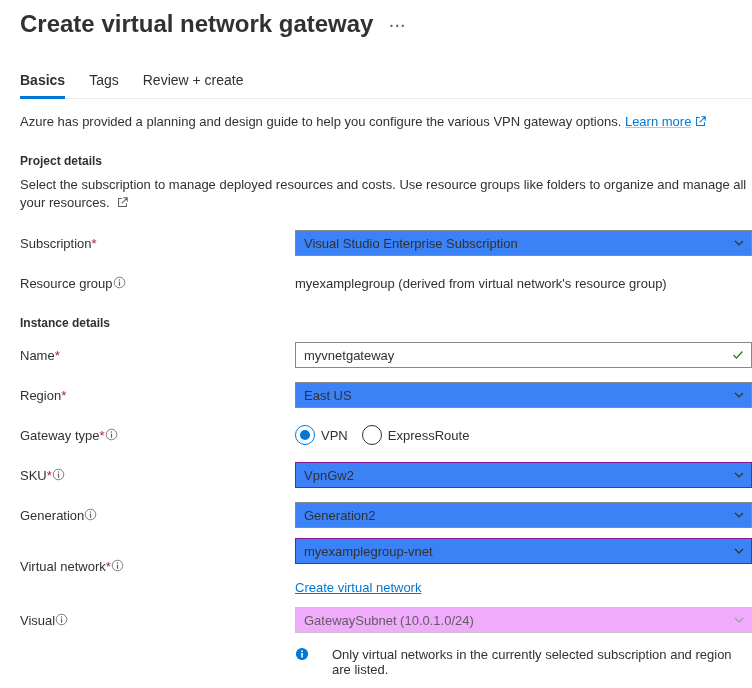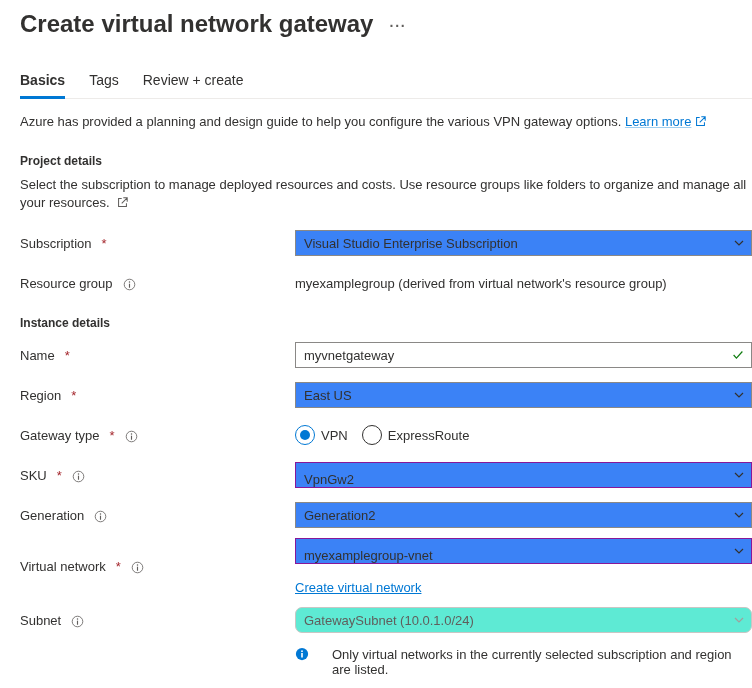--- a/index.html
+++ b/index.html
@@ -20,27 +20,27 @@
   .ellipsis{color:var(--muted);font-size:14px;letter-spacing:1px;position:relative;top:2px;}
   .tabs{display:flex;gap:24px;border-bottom:1px solid #edebe9;margin-bottom:14px;}
   .tab{padding:6px 0 8px;font-size:14px;color:var(--text);cursor:pointer;}
   .tab.active{font-weight:600;border-bottom:3px solid var(--tab-active);margin-bottom:-1px;}
   .intro{font-size:13px;line-height:1.45;margin-bottom:22px;}
   a.link{color:var(--link);text-decoration:underline;text-decoration-color:#9fcff0;}
   .ext-icon{display:inline-block;vertical-align:-1px;margin-left:4px;}
   .section-title{font-weight:600;font-size:12px;margin:0 0 8px;}
   .section-sub{font-size:13px;line-height:1.4;margin-bottom:14px;}
   .row{display:flex;align-items:center;min-height:34px;margin-bottom:6px;}
-  .lab{width:275px;flex-shrink:0;display:flex;align-items:flex-end;gap:10px;font-size:13px;}
+  .lab{width:275px;flex-shrink:0;display:flex;align-items:flex-start;gap:0;font-size:13px;}
   .req{color:var(--required);}
   .info-icon{display:inline-flex;}
   .val{flex:1;min-width:0;display:flex;align-items:center;gap:14px;}
   .select-box{position:relative;border:1px solid var(--border);height:var(--input-h);width:100%;display:flex;align-items:center;padding:0 26px 0 8px;font-size:13px;background:#3b82f6;box-sizing:border-box;}
-  .select-box.accent{border-color:var(--accent);align-items:flex-end;}
-  .select-box.disabled{background:#5eead4;color:var(--muted);border-color:#c8c6c4;border-radius:7px;}
+  .select-box.accent{border-color:var(--accent);}
+  .select-box.disabled{background:#f0abfc;color:var(--muted);border-color:#c8c6c4;}
   .chev{position:absolute;right:6px;top:50%;transform:translateY(-50%);}
   .input-box{border:1px solid var(--border);height:var(--input-h);width:100%;display:flex;align-items:center;padding:0 12px 0 8px;font-size:13px;background:#fff;box-sizing:border-box;position:relative;}
   .check-ok{position:absolute;right:6px;top:50%;transform:translateY(-50%);}
   .radiogrp{display:flex;align-items:center;gap:14px;}
   .radio{display:flex;align-items:center;gap:6px;font-size:13px;cursor:pointer;justify-content:flex-end;}
   .radio .circle{width:18px;height:18px;border:1px solid var(--text);border-radius:50%;display:flex;align-items:center;justify-content:center;}
   .radio.checked .circle{border-color:var(--link);}
   .radio.checked .dot{width:10px;height:10px;border-radius:50%;background:var(--link);}
   .link-plain{color:var(--link);font-size:13px;}
   .note-row{display:flex;align-items:flex-start;gap:23px;padding-left:275px;margin-top:10px;}
@@ -243,21 +243,21 @@
             <path fill="none" stroke="#323130" stroke-width="1.2" d="M2 4l4 4 4-4"></path>
           </svg>
         </span>
     </div>
     <a href="#" class="link-plain sub-link">Create virtual network</a>
   </div>
 </div>
 
 <div class="row" style="margin-top:8px;">
   <div class="lab">
-    <span>Subnet</span>
+    <span>Visual</span>
     <span class="info-icon">
         <svg width="13" height="13" viewBox="0 0 16 16">
           <circle cx="8" cy="8" r="6.5" fill="none" stroke="#605e5c"></circle>
           <circle cx="8" cy="5" r="0.9" fill="#605e5c"></circle>
           <rect x="7.3" y="7" width="1.4" height="5" fill="#605e5c"></rect>
         </svg>
       </span>
   </div>
   <div class="val">
     <div class="select-box disabled">

